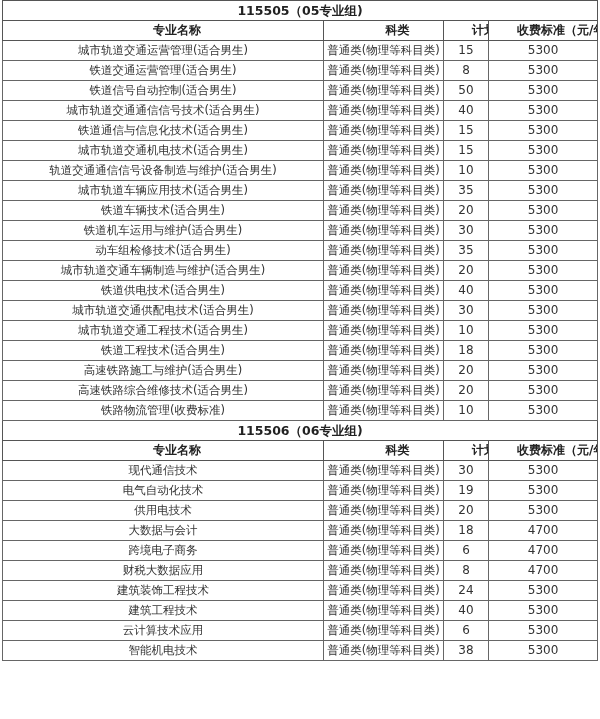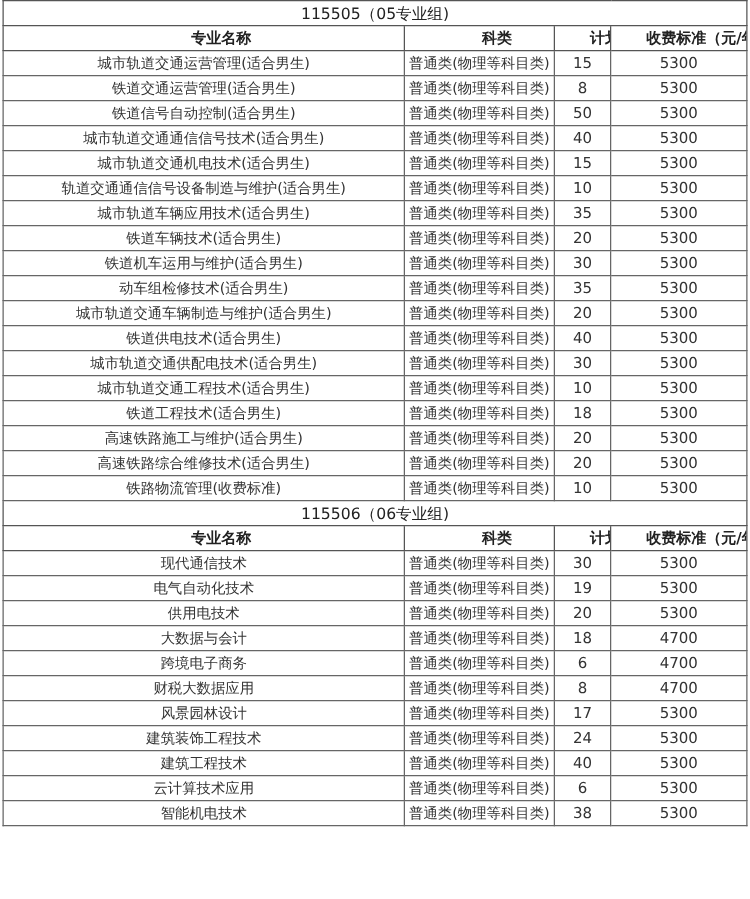--- a/index.html
+++ b/index.html
@@ -10,21 +10,21 @@
     font-family: "DejaVu Sans", sans-serif; font-size: 12px; color: #333;
   }
   .tbl td {
     border: 1px solid #555;
     height: 19px; padding: 0; text-align: center;
     white-space: nowrap; overflow: hidden;
     line-height: 19px;
   }
   .tbl tr.row td { border-color: #666; }
   .tbl tr.row + tr.row td { border-top-color: #888; }
-  .grp td { font-weight: normal; font-size: 12.5px; color: #222; height: 19px; }
+  .grp td { font-weight: bold; font-size: 12.5px; color: #222; height: 19px; }
   .hdr td { font-weight: bold; color: #222; padding-left: 28px; }
   .c1 { width: 321px; }
   .c2 { width: 120px; }
   .c3 { width: 45px; }
   .c4 { width: 109px; }
   .name { font-size: 11.5px; }
   .cat  { font-size: 11.5px; }
 </style>
 </head>
 <body>
@@ -69,20 +69,26 @@
     <td>5300</td>
   </tr>
 
   <tr class="row">
     <td class="name">城市轨道交通通信信号技术(适合男生)</td>
     <td class="cat">普通类(物理等科目类)</td>
     <td>40</td>
     <td>5300</td>
   </tr>
 
+  <tr class="row">
+    <td class="name">铁道通信与信息化技术(适合男生)</td>
+    <td class="cat">普通类(物理等科目类)</td>
+    <td>15</td>
+    <td>5300</td>
+  </tr>
 
   <tr class="row">
     <td class="name">城市轨道交通机电技术(适合男生)</td>
     <td class="cat">普通类(物理等科目类)</td>
     <td>15</td>
     <td>5300</td>
   </tr>
 
   <tr class="row">
     <td class="name">轨道交通通信信号设备制造与维护(适合男生)</td>
@@ -221,26 +227,20 @@
     <td>4700</td>
   </tr>
 
   <tr class="row">
     <td class="name">财税大数据应用</td>
     <td class="cat">普通类(物理等科目类)</td>
     <td>8</td>
     <td>4700</td>
   </tr>
 
-  <tr class="row">
-    <td class="name">风景园林设计</td>
-    <td class="cat">普通类(物理等科目类)</td>
-    <td>17</td>
-    <td>5300</td>
-  </tr>
 
   <tr class="row">
     <td class="name">建筑装饰工程技术</td>
     <td class="cat">普通类(物理等科目类)</td>
     <td>24</td>
     <td>5300</td>
   </tr>
 
   <tr class="row">
     <td class="name">建筑工程技术</td>

